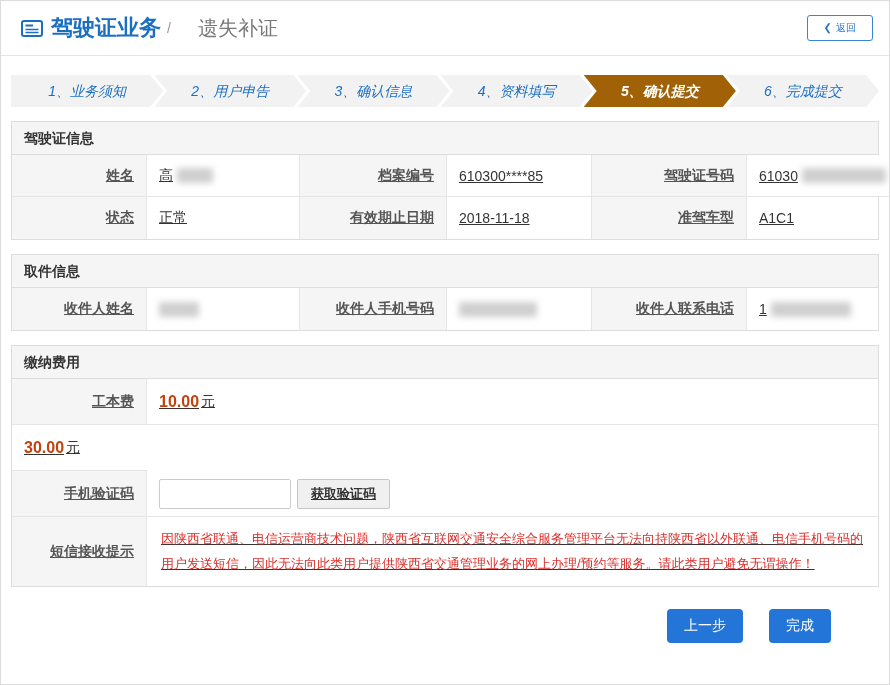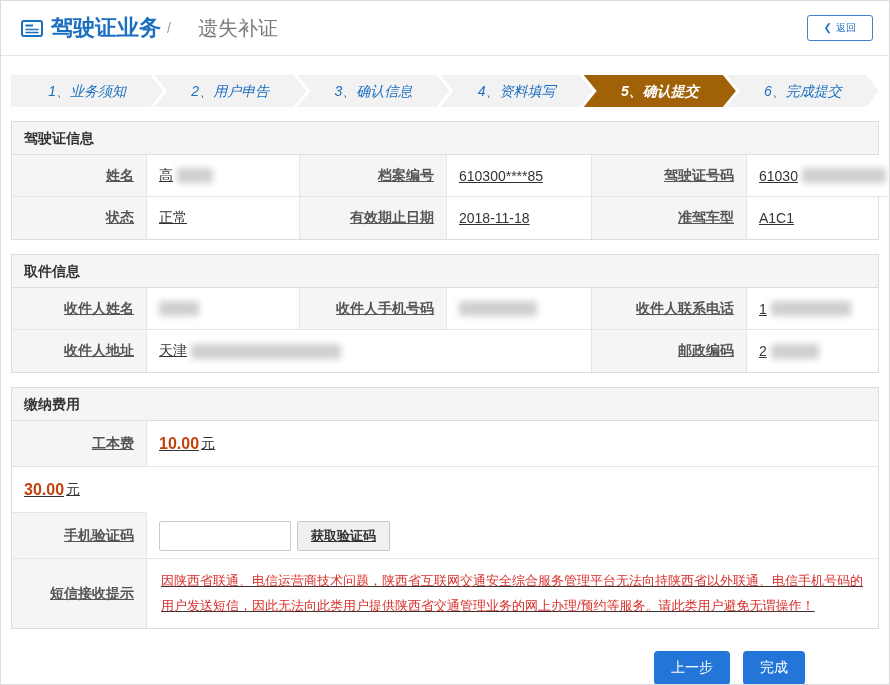--- a/index.html
+++ b/index.html
@@ -130,22 +130,22 @@
   .notice-cell { align-items: center; padding: 10px 14px; }
   .notice-text {
     color: #d9302c;
     font-size: 13px;
     line-height: 1.9;
   }
 
   
   .footer {
     display: flex; justify-content: flex-end;
-    gap: 13px;
-    padding: 22px 84px 0 0;
+    gap: 26px;
+    padding: 22px 58px 0 0;
   }
   .btn-blue {
     background: #2376d7;
     color: #fff;
     border: none;
     border-radius: 4px;
     padding: 8px 17px;
     font-family: inherit;
     font-size: 14px;
     cursor: pointer;
@@ -228,32 +228,20 @@
       <div class="cell value">
         <span></span>
         <span class="redacted" style="width:78px;margin-left:0"></span>
       </div>
       <div class="cell label">收件人联系电话</div>
       <div class="cell value">
         <span>1</span>
         <span class="redacted" style="width:80px"></span>
       </div>
     </div>
-    <div class="row gaddr">
-      <div class="cell label">收件人地址</div>
-      <div class="cell value">
-        <span>天津</span>
-        <span class="redacted" style="width:150px"></span>
-      </div>
-      <div class="cell label">邮政编码</div>
-      <div class="cell value">
-        <span>2</span>
-        <span class="redacted" style="width:48px"></span>
-      </div>
-    </div>
   </section>
 
   <section class="section">
     <div class="section-title">缴纳费用</div>
     <div class="row g2">
       <div class="cell label tall">工本费</div>
       <div class="cell value tall">
         <span class="amount">10.00</span>
         <span class="unit">元</span>
       </div>

